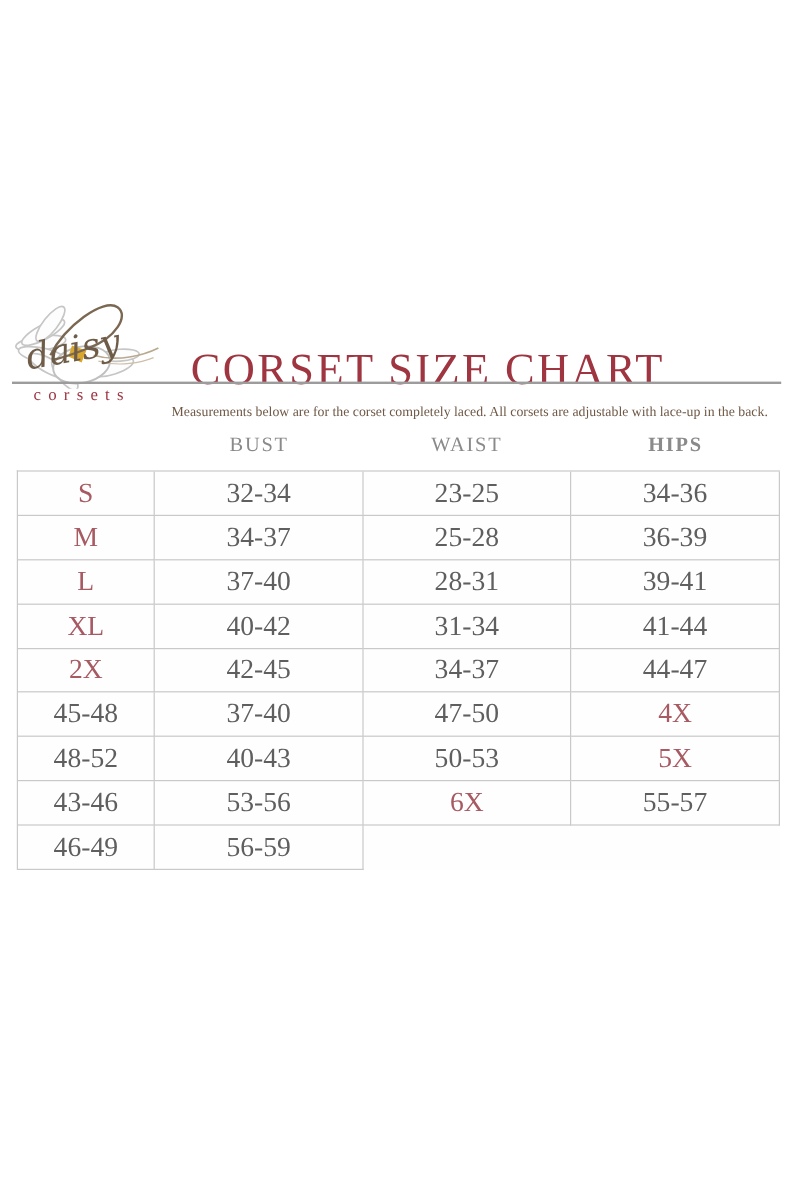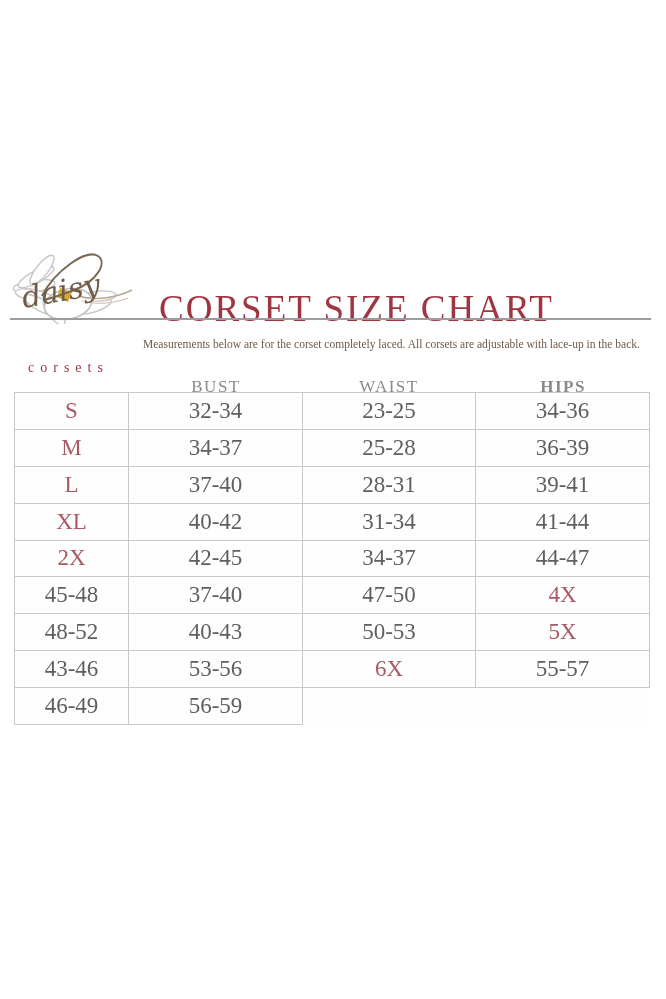--- a/index.html
+++ b/index.html
@@ -20,21 +20,20 @@
     width: 132px;
     height: 80px;
   }
   .brand-word {
     position: absolute;
     left: 28px;
     top: 322px;
     font-size: 14px;
     letter-spacing: 6px;
     color: #9e3540;
-    margin-top: 38px;
   }
 
   
   .page-title {
     position: absolute;
     left: 144px;
     top: 272px;
     margin: 15px;
     font-size: 37px;
     font-weight: normal;
@@ -63,21 +62,20 @@
 
   
   .colhead {
     position: absolute;
     top: 361px;
     transform: translateX(-50%);
     font-size: 17px;
     letter-spacing: 1.5px;
     color: #8a8a8a;
     white-space: nowrap;
-    margin-top: 16px;
   }
   .colhead.bust  { left: 216px; }
   .colhead.waist { left: 389px; }
   .colhead.hips  { left: 563px; font-weight: bold; }
 
   
   .size-table {
     position: absolute;
     left: 14px;
     top: 392px;

